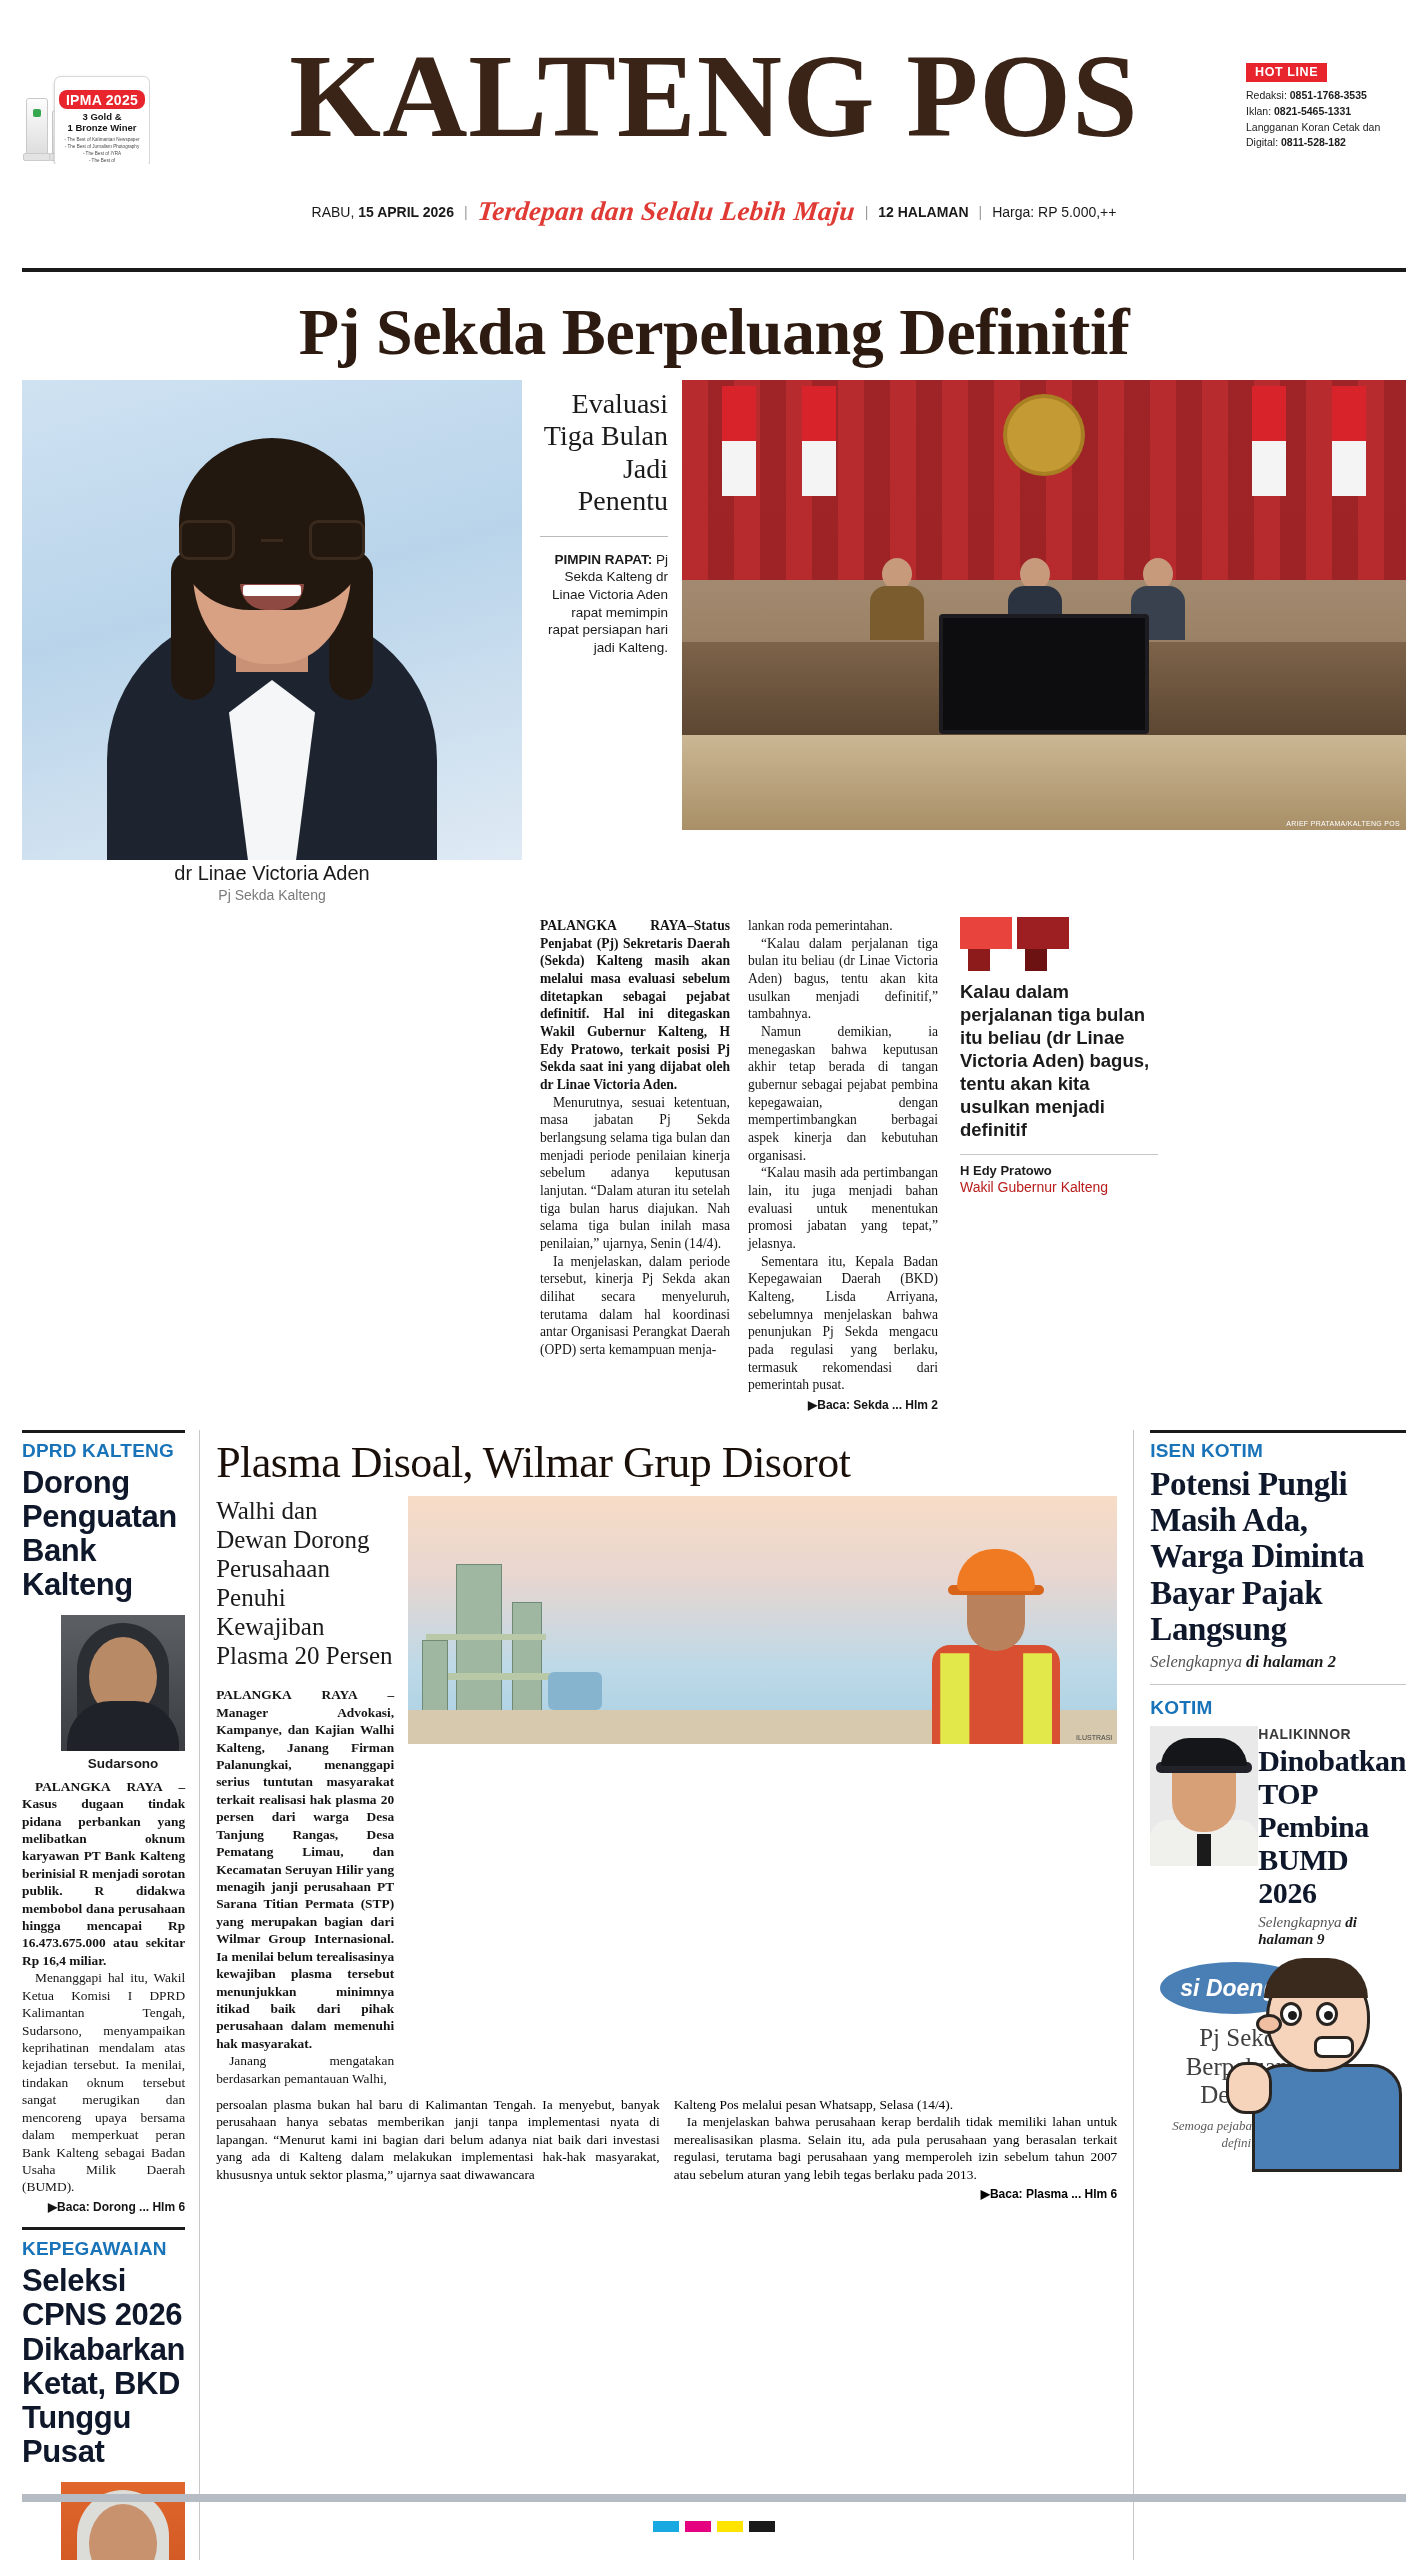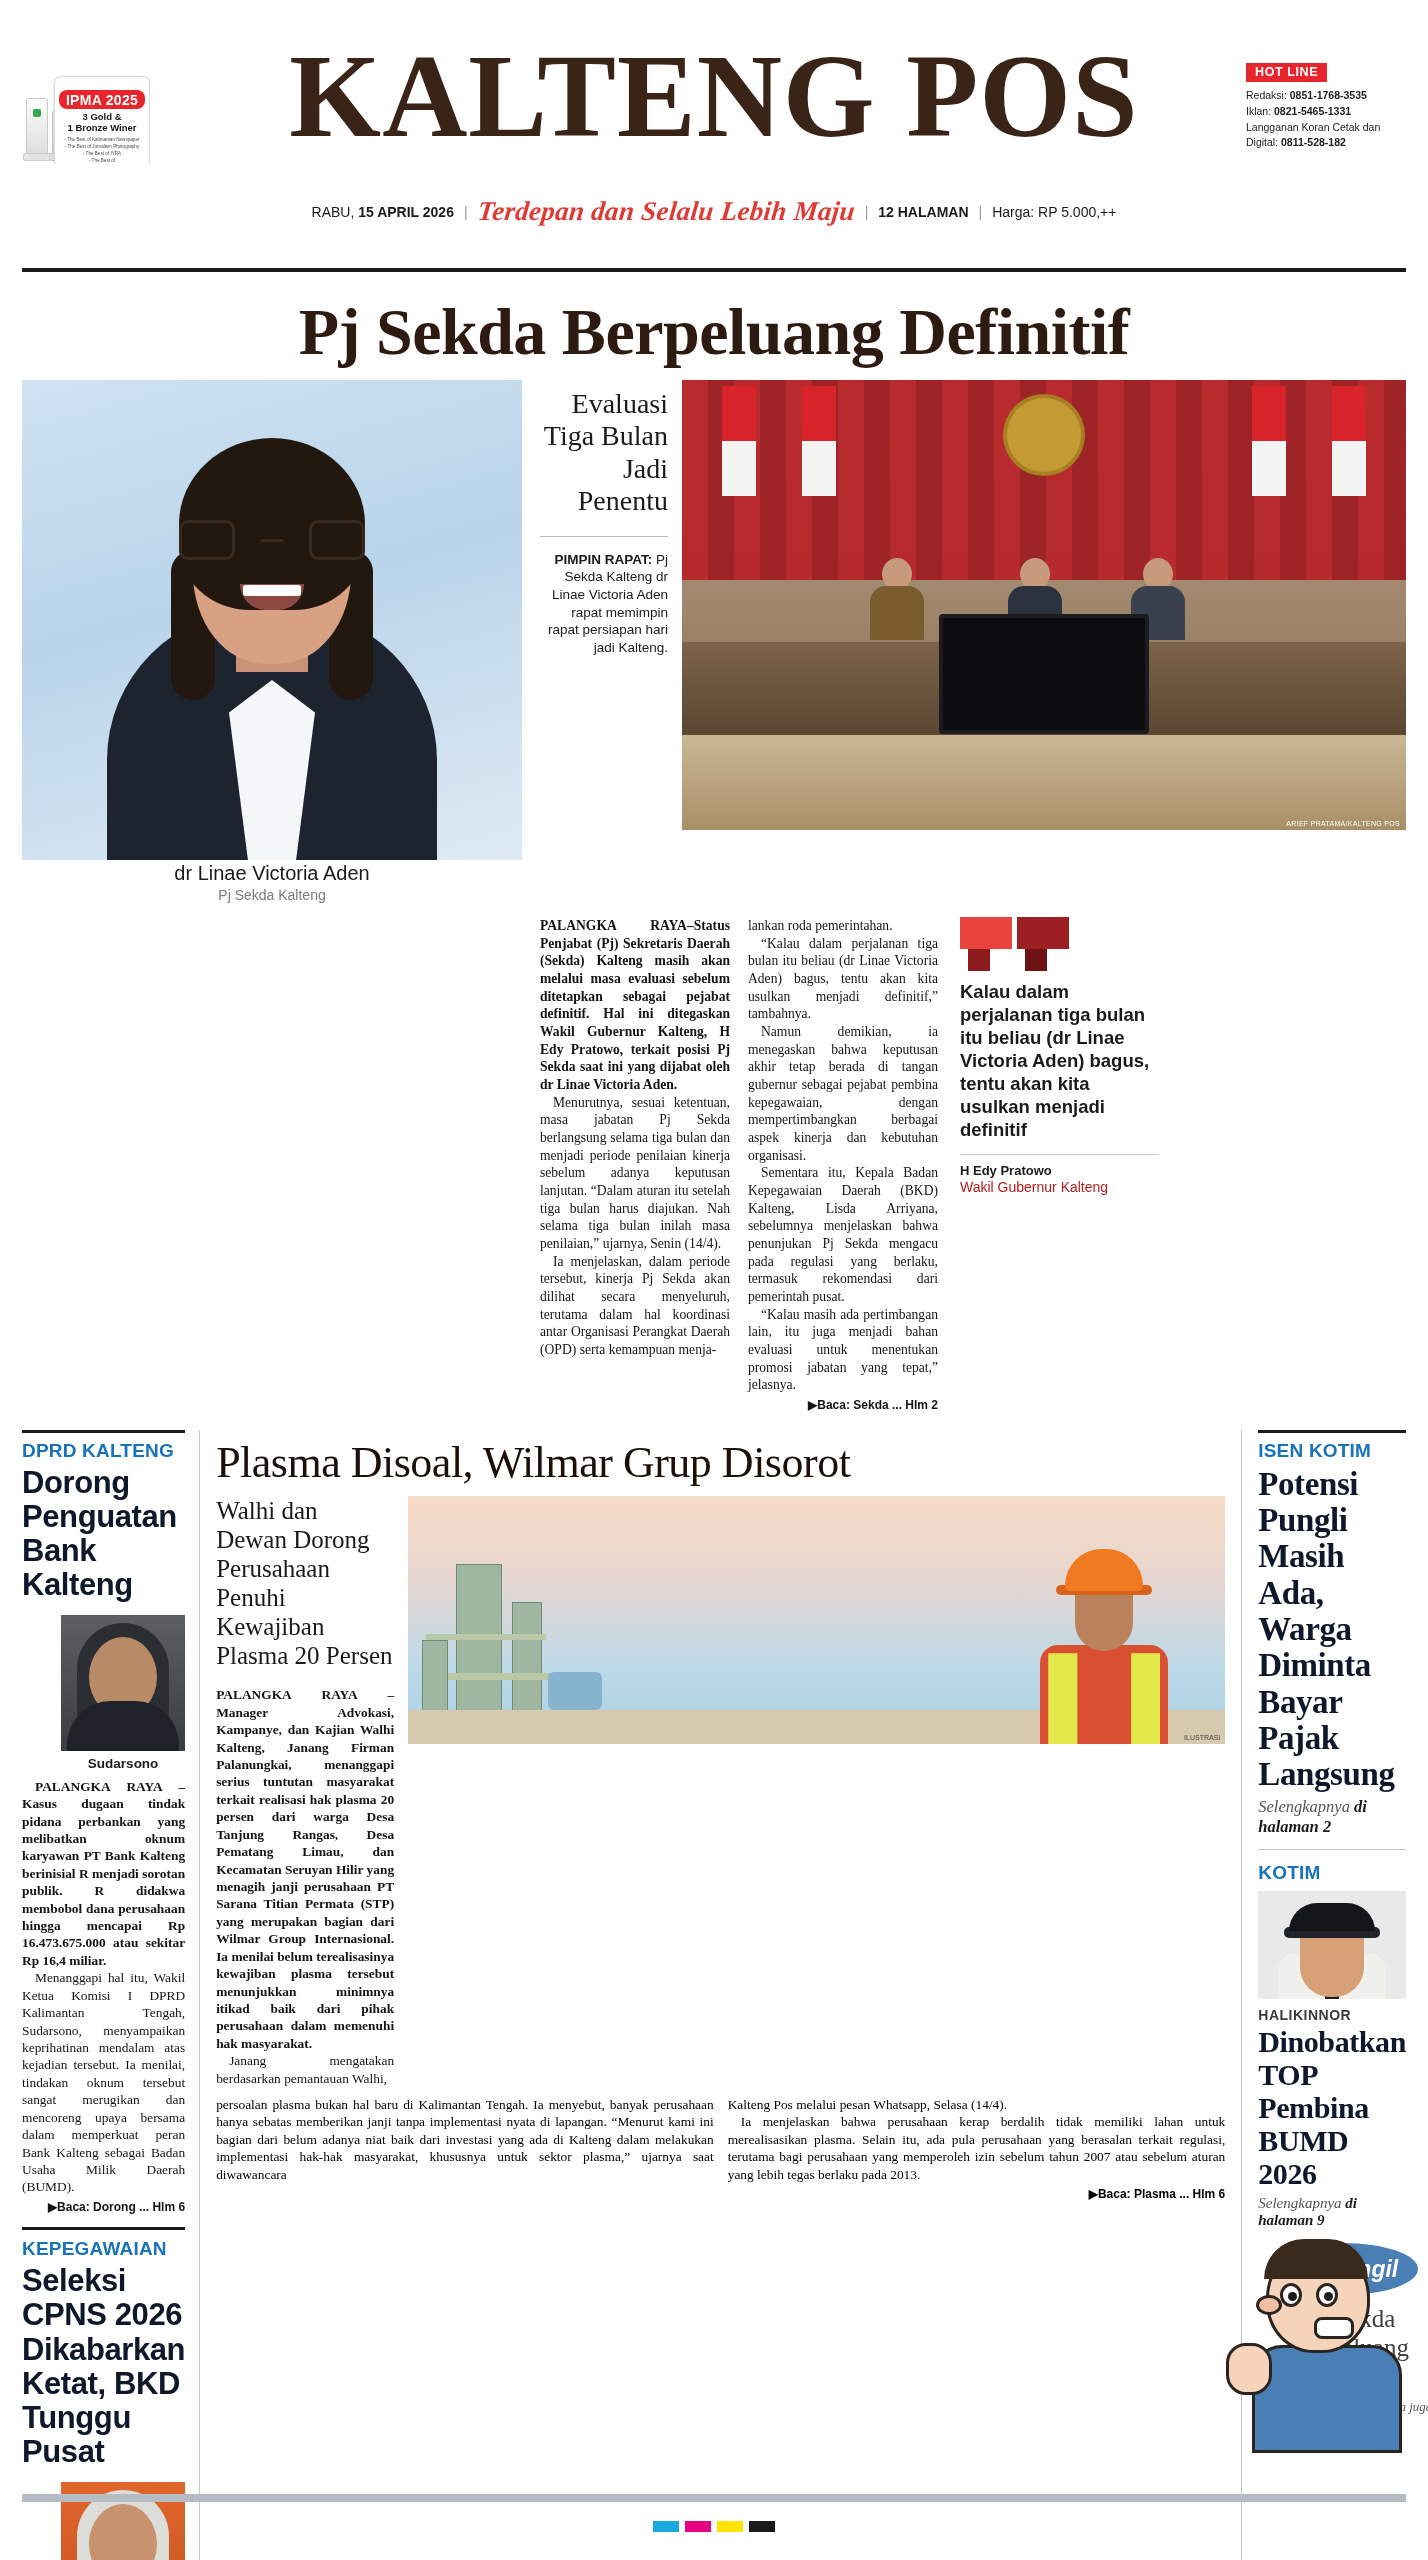--- a/index.html
+++ b/index.html
@@ -207,21 +207,21 @@
   .pl-credit{position:absolute;right:5px;bottom:3px;font-family:"Liberation Sans",sans-serif;font-size:7px;color:#444;}
 
   .mid-cols{display:flex;gap:14px;margin-top:9px;}
   .mid-cols .c{flex:1;font-size:13.4px;line-height:1.30;text-align:justify;}
   .mid-cols .c p{text-indent:13px;} .mid-cols .c p:first-child{text-indent:0;}
 
   .hr-thin{height:1px;background:#c6c6c6;margin:12px 0;}
   .hr-dark{height:3px;background:#1a1a1a;margin:12px 0 8px;}
 
   
-  .kotim-row{display:flex;gap:8px;margin-top:7px;flex-direction:column;}
+  .kotim-row{display:flex;gap:0;margin-top:7px;}
   .kotim-photo{flex:0 0 108px;height:140px;position:relative;overflow:hidden;background:#e9e9e9;}
   .kp-cap{position:absolute;left:50%;transform:translateX(-50%);top:12px;width:86px;height:28px;background:#15161a;border-radius:40px 40px 0 0;}
   .kp-capbrim{position:absolute;left:50%;transform:translateX(-50%);top:36px;width:96px;height:11px;background:#22232a;border-radius:5px;}
   .kp-gold{position:absolute;left:50%;transform:translateX(-50%);top:30px;width:74px;height:7px;background:#d7ad3c;}
   .kp-face{position:absolute;left:50%;transform:translateX(-50%);top:44px;width:64px;height:62px;background:#d8a077;border-radius:0 0 30px 30px;}
   .kp-uni{position:absolute;left:50%;transform:translateX(-50%);bottom:0;width:108px;height:46px;background:#f0f0ec;border-radius:18px 18px 0 0;}
   .kp-tie{position:absolute;left:50%;transform:translateX(-50%);bottom:0;width:14px;height:32px;background:#1b1b1b;}
   .kotim-txt{flex:1;}
   .kot-name{font-family:"Liberation Sans",sans-serif;font-weight:bold;font-size:14px;letter-spacing:.5px;color:#3a3a3a;}
 
@@ -398,22 +398,22 @@
       <div style="width:500px;"></div>
       <div class="col">
         <p><span class="dateline">PALANGKA RAYA–Status Penjabat (Pj) Sekretaris Daerah (Sekda) Kalteng masih akan melalui masa evaluasi sebelum ditetapkan sebagai pejabat definitif. Hal ini ditegaskan Wakil Gubernur Kalteng, H Edy Pratowo, terkait posisi Pj Sekda saat ini yang dijabat oleh dr Linae Victoria Aden.</span></p>
         <p>Menurutnya, sesuai ketentuan, masa jabatan Pj Sekda berlangsung selama tiga bulan dan menjadi periode penilaian kinerja sebelum adanya keputusan lanjutan. “Dalam aturan itu setelah tiga bulan harus diajukan. Nah selama tiga bulan inilah masa penilaian,” ujarnya, Senin (14/4).</p>
         <p>Ia menjelaskan, dalam periode tersebut, kinerja Pj Sekda akan dilihat secara menyeluruh, terutama dalam hal koordinasi antar Organisasi Perangkat Daerah (OPD) serta kemampuan menja-</p>
       </div>
       <div class="col">
         <p>lankan roda pemerintahan.</p>
         <p>“Kalau dalam perjalanan tiga bulan itu beliau (dr Linae Victoria Aden) bagus, tentu akan kita usulkan menjadi definitif,” tambahnya.</p>
         <p>Namun demikian, ia menegaskan bahwa keputusan akhir tetap berada di tangan gubernur sebagai pejabat pembina kepegawaian, dengan mempertimbangkan berbagai aspek kinerja dan kebutuhan organisasi.</p>
+        <p>“Kalau masih ada pertimbangan lain, itu juga menjadi bahan evaluasi untuk menentukan promosi jabatan yang tepat,” jelasnya.</p>
         <p>Sementara itu, Kepala Badan Kepegawaian Daerah (BKD) Kalteng, Lisda Arriyana, sebelumnya menjelaskan bahwa penunjukan Pj Sekda mengacu pada regulasi yang berlaku, termasuk rekomendasi dari pemerintah pusat.</p>
-        <p>“Kalau masih ada pertimbangan lain, itu juga menjadi bahan evaluasi untuk menentukan promosi jabatan yang tepat,” jelasnya.</p>
         <div class="baca">▶Baca: Sekda ... Hlm 2</div>
       </div>
       <div class="quote-box">
         <div class="q-marks">
           <div class="qm">
               <div class="top" style="background:#e8433c;"></div>
               <div class="tail" style="background:#8e1b1b;margin-left:8px;"></div>
             </div>
           <div class="qm">
               <div class="top" style="background:#9e1f21;"></div>

